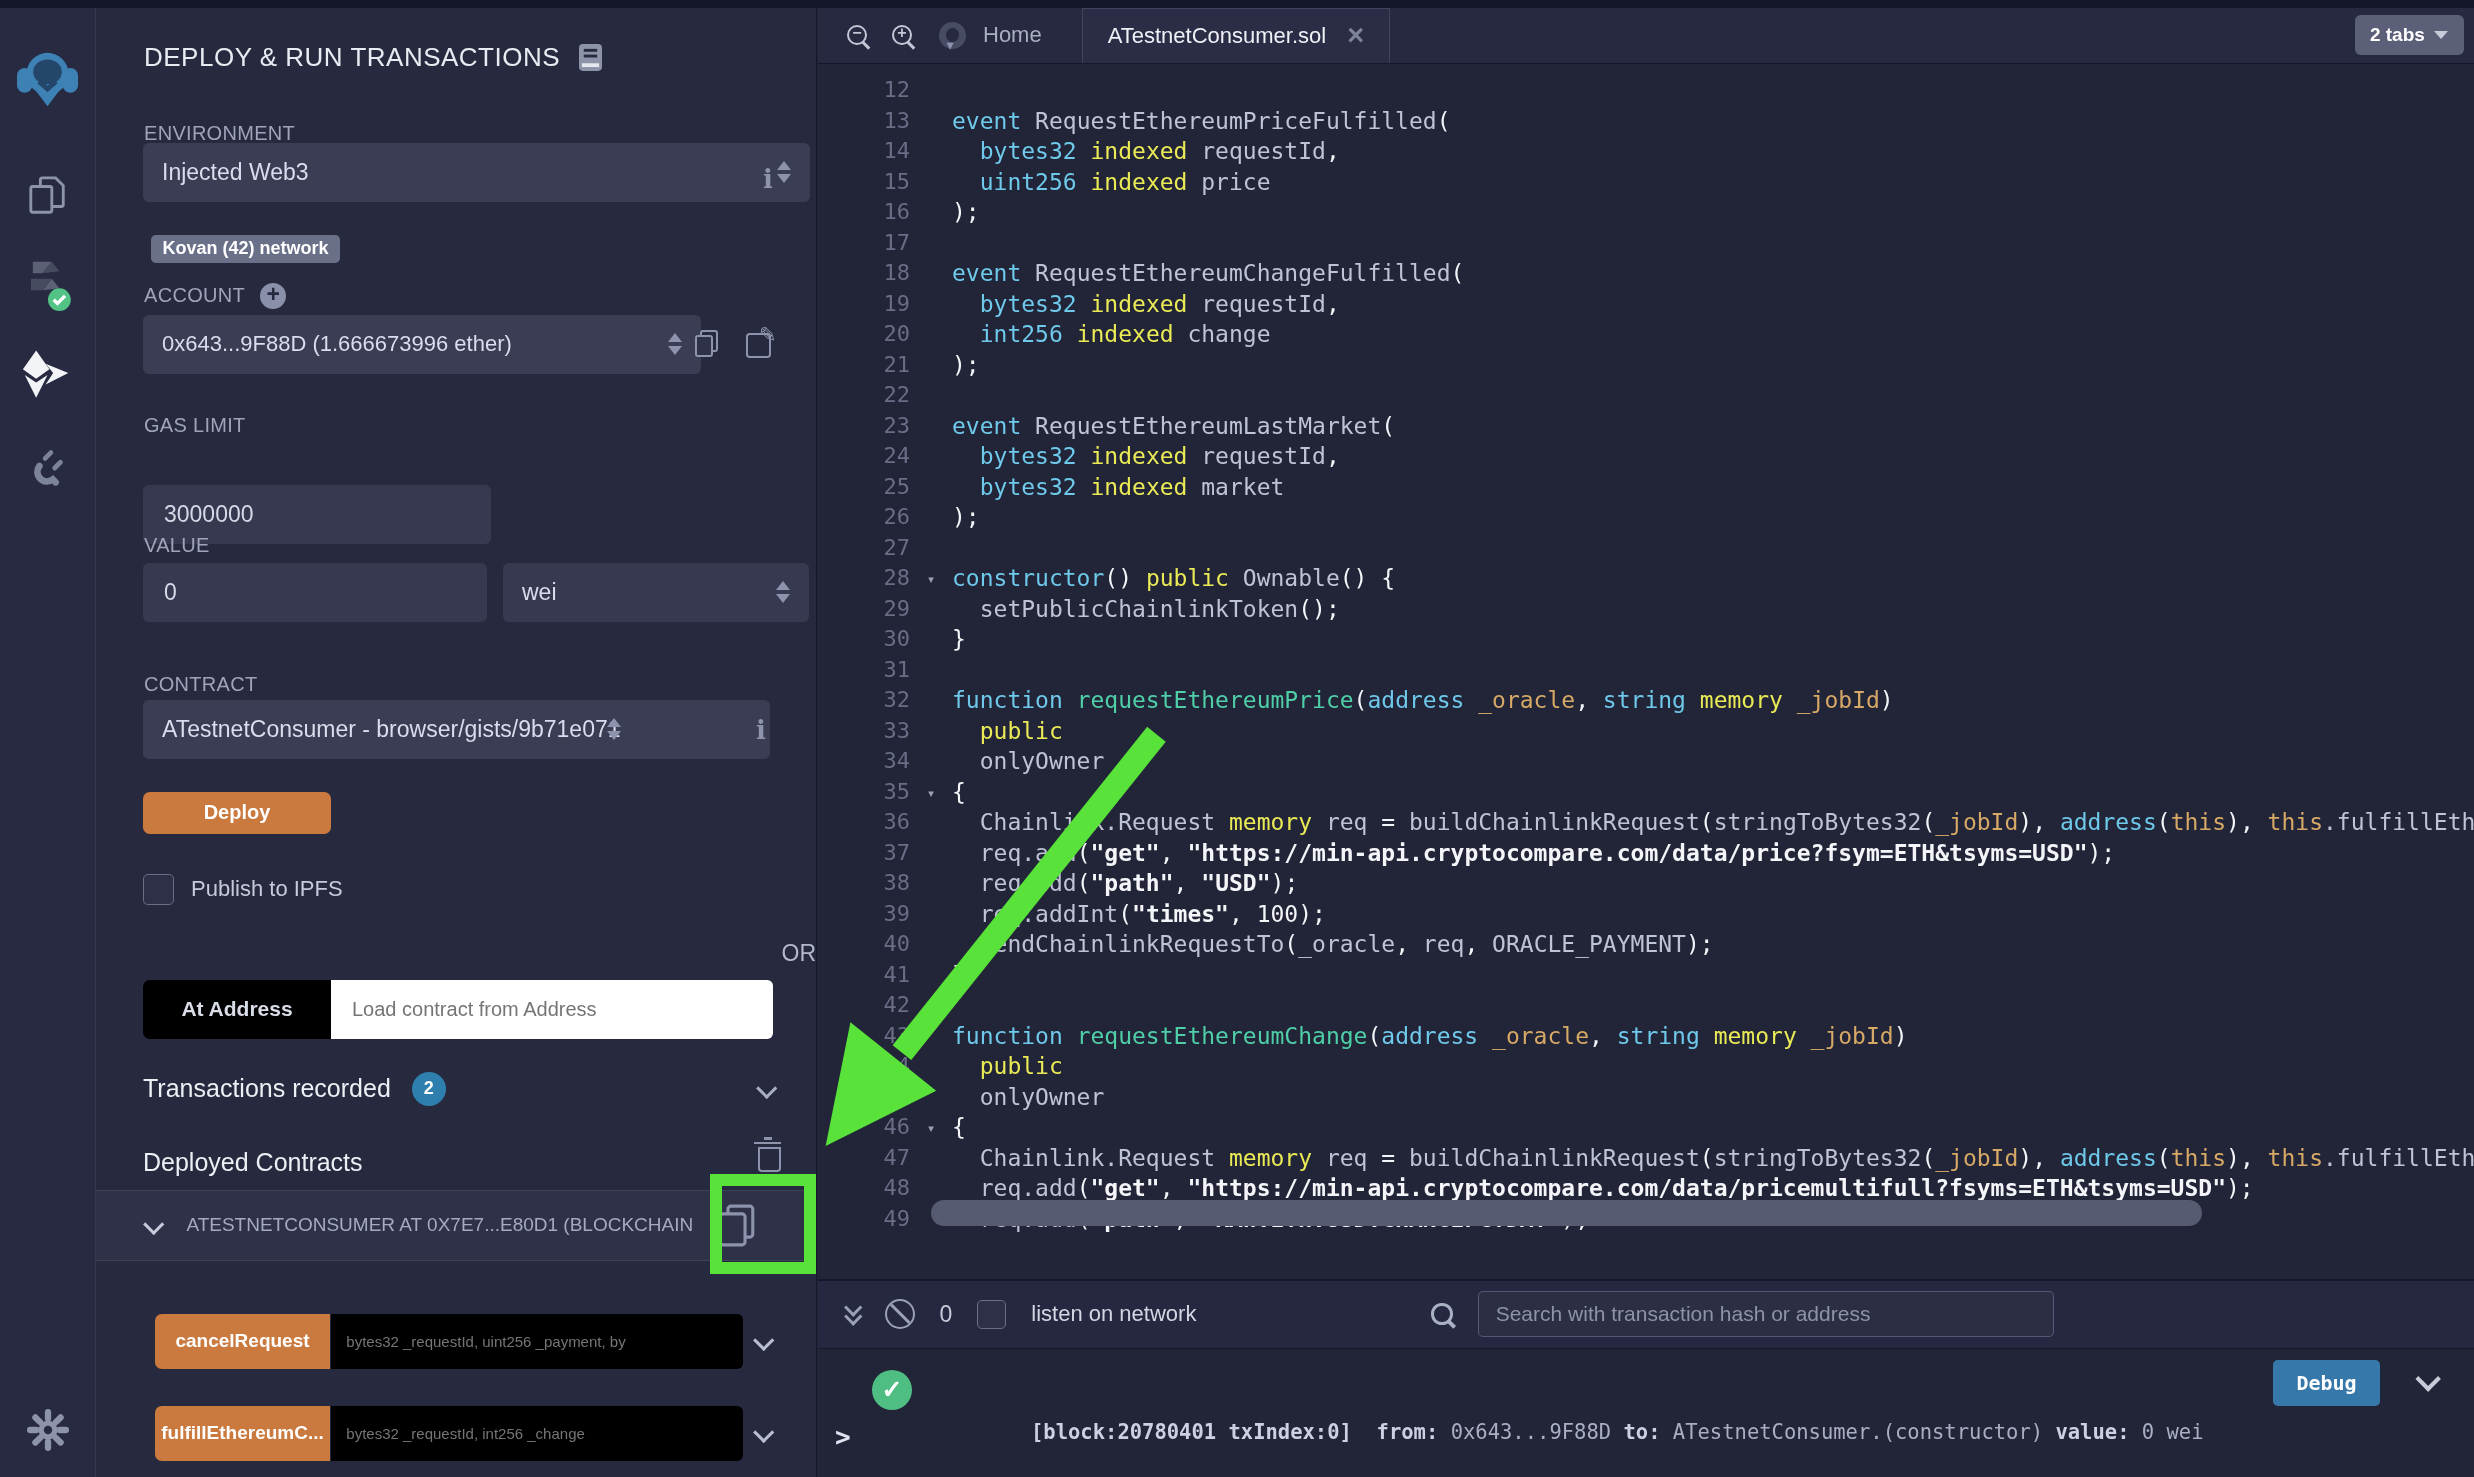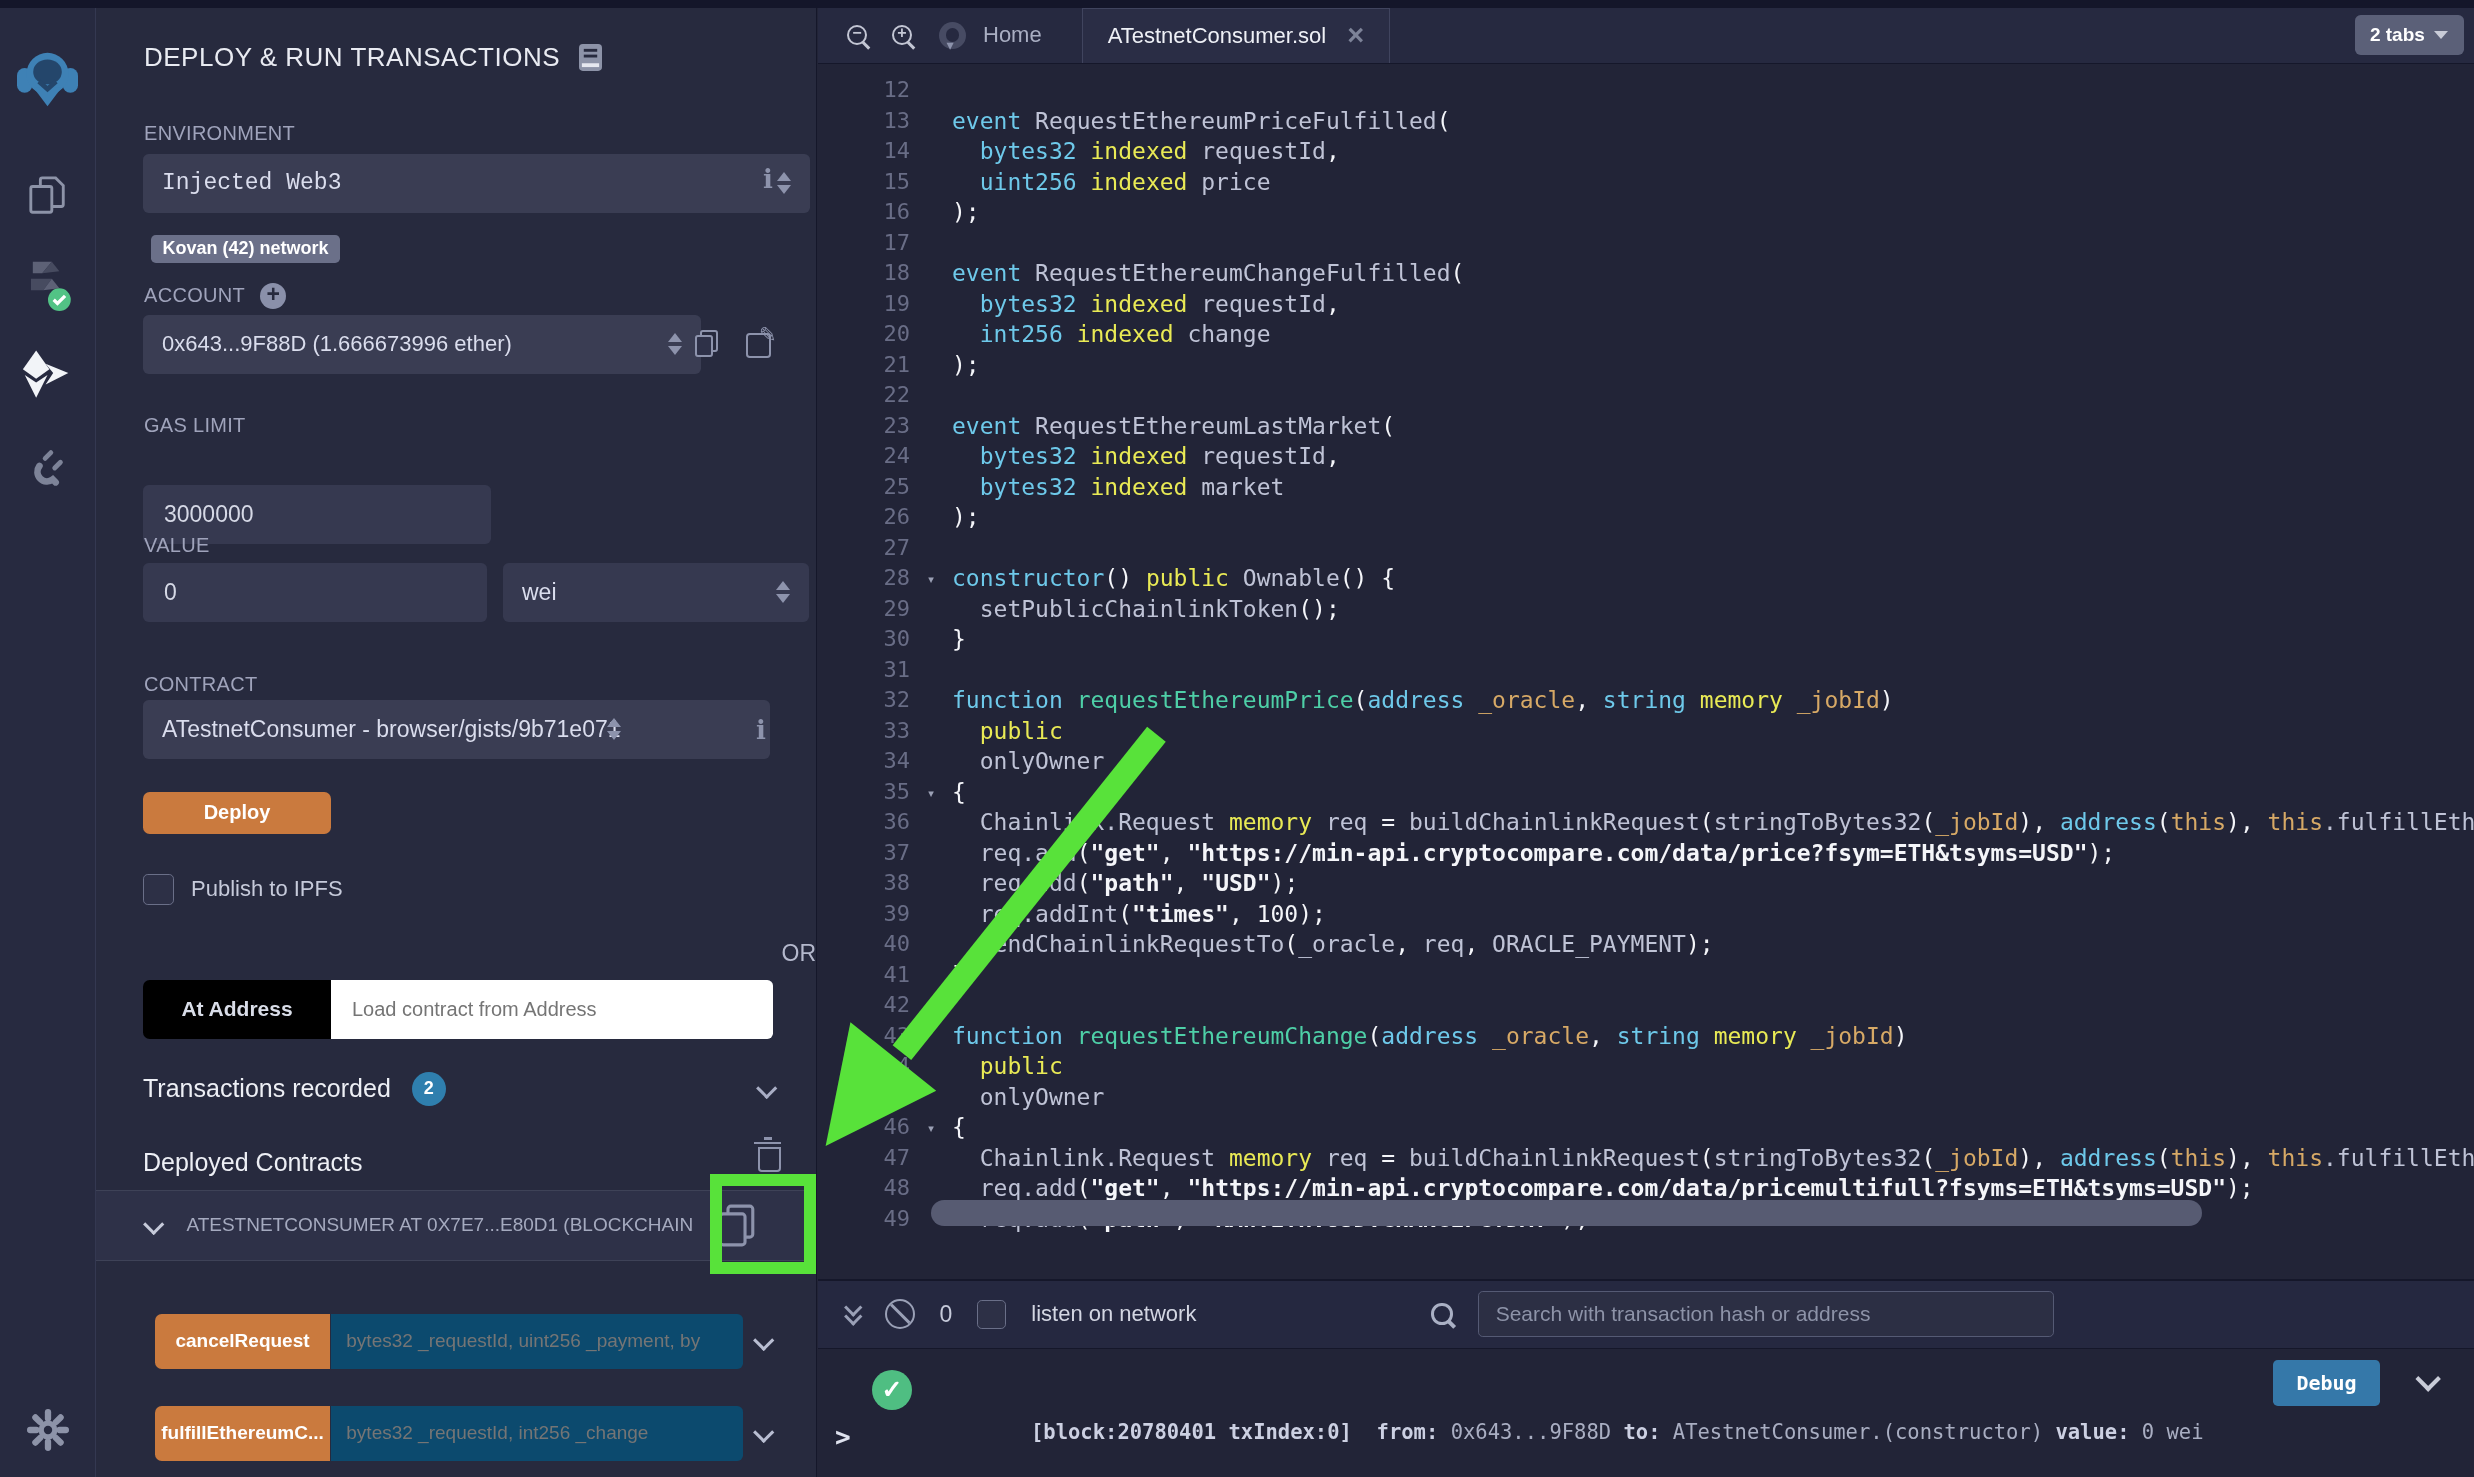--- a/index.html
+++ b/index.html
@@ -48,21 +48,21 @@
   .copyic::before{content:"";position:absolute;right:0;top:0;width:14.3px;height:18px;border:2.4px solid currentColor;border-radius:2.9px;}
   .copyic::after{content:"";position:absolute;left:0;bottom:0;width:14.3px;height:18px;border:2.4px solid currentColor;
     border-radius:2.9px;background:#2e3148;}
   .copy-lg{transform:scale(1.55);transform-origin:center;}
   .editic{position:relative;width:21px;height:21px;border:2.4px solid #8d93ac;border-radius:3.8px;display:inline-block;cursor:pointer;}
   .editic::after{content:"✎";position:absolute;right:-7.6px;top:-11.4px;font-size:21px;color:#8d93ac;}
   .trash{position:relative;width:19px;height:21px;border:2.4px solid #8d93ac;border-top-width:2.9px;
     border-radius:0 0 3.8px 3.8px;display:inline-block;margin-top:8.6px;cursor:pointer;}
   .trash::before{content:"";position:absolute;top:-7.6px;left:-5.7px;width:27px;height:2.9px;background:#8d93ac;}
   .trash::after{content:"";position:absolute;top:-12.4px;left:3.8px;width:8.6px;height:2.9px;background:#8d93ac;}
-  .fnrow-input{background:#0c4a6e;border:none;border-radius:0 5.7px 5.7px 0;color:#8d93a8;font-size:19px;
+  .fnrow-input{background:#000000;border:none;border-radius:0 5.7px 5.7px 0;color:#8d93a8;font-size:15px;
     padding:0 15.3px;outline:none;font-family:"Liberation Sans",sans-serif;box-sizing:border-box;}
 
   
   .main{position:absolute;left:818px;top:7.6px;right:0;bottom:0;background:#222437;}
   .tabbar{position:absolute;left:0;top:0;right:0;height:55px;background:#262940;border-bottom:1px solid #15172a;
     display:flex;align-items:center;}
   .magz{position:relative;width:16px;height:16px;border:2.9px solid #c3c6d4;border-radius:50%;display:inline-block;cursor:pointer;}
   .magz::after{content:"";position:absolute;width:3.3px;height:9.5px;background:#c3c6d4;transform:rotate(-45deg);left:15.3px;top:13.3px;}
   .magz span{position:absolute;left:0;top:-2.9px;width:16px;text-align:center;font-size:16px;font-weight:bold;color:#c3c6d4;}
   .homelogo{position:relative;width:27px;height:27px;border-radius:50%;background:#474b63;display:inline-block;cursor:pointer;}
@@ -187,21 +187,21 @@
       <span>DEPLOY &amp; RUN TRANSACTIONS</span>
       <svg width="23" height="27" viewBox="0 0 24 28">
         <rect x="0" y="0" width="24" height="28" rx="4" fill="#8d93a8"></rect>
         <rect x="5" y="5" width="14" height="3" fill="#272a3e"></rect>
         <rect x="5" y="11" width="14" height="3" fill="#272a3e"></rect>
         <rect x="3" y="20" width="18" height="4" fill="#e6e8f0"></rect>
       </svg>
     </div>
 
     <div class="label" style="top:114px;">ENVIRONMENT</div>
-    <div class="selbox" style="top:146px;left:47px;width:629px;font-family:Liberation Mono, monospace;">
+    <div class="selbox" style="top:135px;left:47px;width:629px;">
       <span>Injected Web3</span>
       <span class="caret-ud">
           <i class="up"></i>
           <i class="dn"></i>
         </span>
     </div>
     <span class="info" style="position:absolute;left:667px;top:156px;"></span>
     <div class="badge-net">Kovan (42) network</div>
 
     <div class="label" style="top:275px;display:flex;gap:15.3px;align-items:center;">

